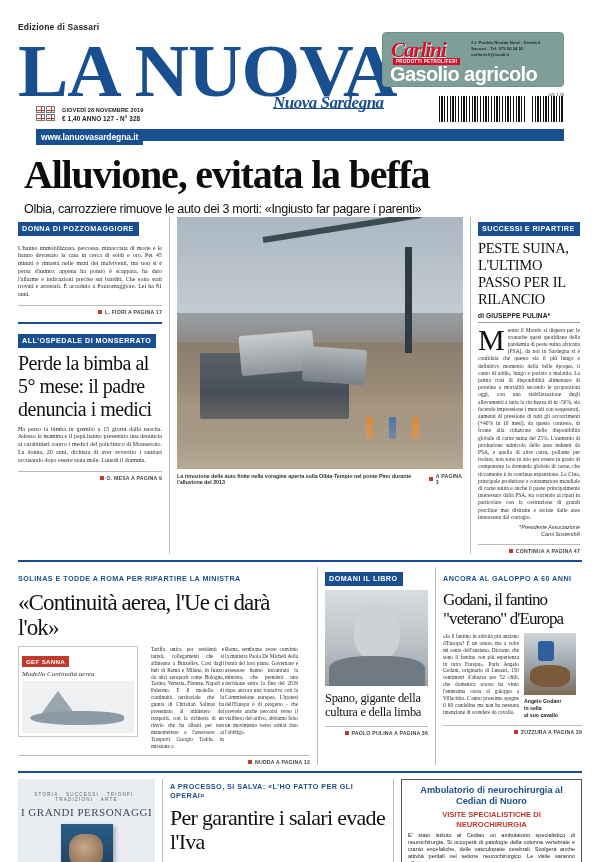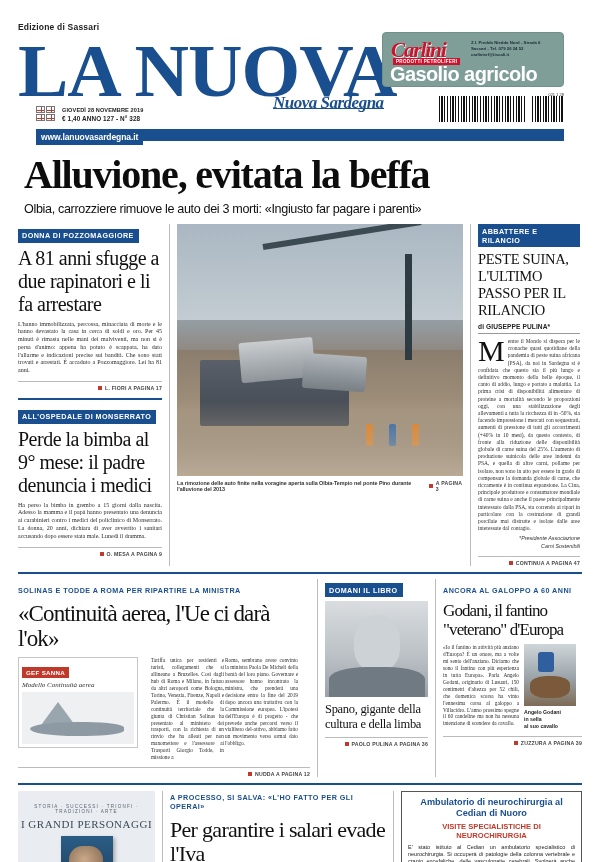--- a/index.html
+++ b/index.html
@@ -117,21 +117,21 @@
     font-weight: bold; font-size: 40px; line-height: 44px;
     letter-spacing: -1.2px; color: #0d0d0d;
     padding-left: 6px; width: 460px;
   }
   .lead-sub {
     font-size: 12.6px; line-height: 16px; color: #111;
     padding-left: 6px; width: 460px; margin-top: 4px; letter-spacing: -.35px;
   }
 
   
-  .body-grid { display: flex; margin-top: 7px; }
+  .body-grid { display: flex; }
   .col-left { width: 152px; padding-right: 7px; border-right: .8px solid #bbb; }
   .col-center { width: 300px; padding: 0 7px; }
   .col-right { width: 110px; padding-left: 7px; border-left: .8px solid #bbb; }
 
   .kicker {
     display: inline-block; background: #1a4f8f; color: #fff;
     font-size: 7.2px; font-weight: bold; letter-spacing: .45px;
     padding: 2.5px 5px 2.5px 4px; margin-bottom: 4px;
   }
   .kicker.plain { background: none; color: #1a4f8f; padding-left: 0; }
@@ -319,33 +319,32 @@
   <div class="lead-wrap">
     <div class="lead-title">Alluvione, evitata la beffa</div>
     <div class="lead-sub">Olbia, carrozziere rimuove le auto dei 3 morti: «Ingiusto far pagare i parenti»</div>
   </div>
 
   <div class="body-grid">
 
     <div class="col-left">
       <div>
         <div class="kicker">DONNA DI POZZOMAGGIORE</div>
-        <div class="art-title">A 81 anni sfugge a due rapinatori e li fa arrestare</div>
         <div class="art-body">L'hanno immobilizzata, percossa, minacciata di morte e le hanno devastato la casa in cerca di soldi e oro. Per 45 minuti è rimasta nelle mani dei malviventi, ma non si è persa d'animo: appena ha potuto è scappata, ha dato l'allarme e indicazioni precise sui banditi. Che sono stati trovati e arrestati. È accaduto a Pozzomaggiore. Lei ha 81 anni.</div>
         <div class="refline">
           <span class="sq"></span>
           <span class="t">L. FIORI A PAGINA 17</span>
         </div>
       </div>
 
       <div class="thin-rule"></div>
 
       <div>
         <div class="kicker">ALL'OSPEDALE DI MONSERRATO</div>
-        <div class="art-title">Perde la bimba al 9° mese: il padre denuncia i medici</div>
+        <div class="art-title">Perde la bimba al 5° mese: il padre denuncia i medici</div>
         <div class="art-body">Ha perso la bimba in grembo a 15 giorni dalla nascita. Adesso la mamma e il papà hanno presentato una denuncia ai carabinieri contro i medici del policlinico di Monserrato. La donna, 20 anni, dichiara di aver avvertito i sanitari accusando dopo essere stata male. Lunedì il dramma.</div>
         <div class="refline">
           <span class="sq"></span>
           <span class="t">O. MESA A PAGINA 9</span>
         </div>
       </div>
     </div>
 
     <div class="col-center">
       <div class="photo">
@@ -364,21 +363,21 @@
       <div class="caption-row">
         <div class="caption-txt">La rimozione delle auto finite nella voragine aperta sulla Olbia-Tempio nel ponte Pino durante l'alluvione del 2013</div>
         <div class="refline" style="margin:0;border:0;padding:0">
           <span class="sq"></span>
           <span class="t">A PAGINA 3</span>
         </div>
       </div>
     </div>
 
     <div class="col-right">
-      <div class="kicker">ABBATTERE E RILANCIO</div>
+      <div class="kicker">SUCCESSI E RIPARTIRE</div>
       <div class="ed-title">PESTE SUINA, L'ULTIMO PASSO PER IL RILANCIO</div>
       <div class="ed-author">di GIUSEPPE PULINA*</div>
       <div class="ed-body">
         <span class="dropcap">M</span><span>entre il Mondo si dispera per le cronache quasi quotidiane della pandemia di peste suina africana (PSA), da noi in Sardegna si è confidata che questo sia il più lungo e definitivo momento della belle époque, il canto di addio, lungo e portato a malattia. La prima crisi di disponibilità alimentare di proteine a mortalità secondo le proporzioni oggi, con una stabilizzazione degli allevamenti a tutta la ricchezza di in -50%, sia facendo impressione i mercati con sequestrati, aumenti di pressione di tutti gli accorrimenti (+40% in 10 mesi), da questo contesto, di fronte alla riduzione delle disponibilità globale di carne suina del 25%. L'aumento di produzione suinicola delle aree indenni da PSA, e quella di altre carni, pollame per isolare, non sono in atto per essere in grado di compensare la domanda globale di carne, che riccamente è in continua espansione. La Cina, principale produttore e consumatore mondiale di carne suina e anche il paese principalmente interessato dalla PSA, sta correndo ai ripari in particolare con la costruzione di grandi porcilaie mai distrutte e isolate dalle aree interessate dal contagio.</span>
       </div>
       <div class="ed-sign" style="white-space:pre-line">*Presidente Associazione
 Carni Sostenibili</div>
       <div class="refline">
         <span class="sq"></span>
         <span class="t">CONTINUA A PAGINA 47</span>

